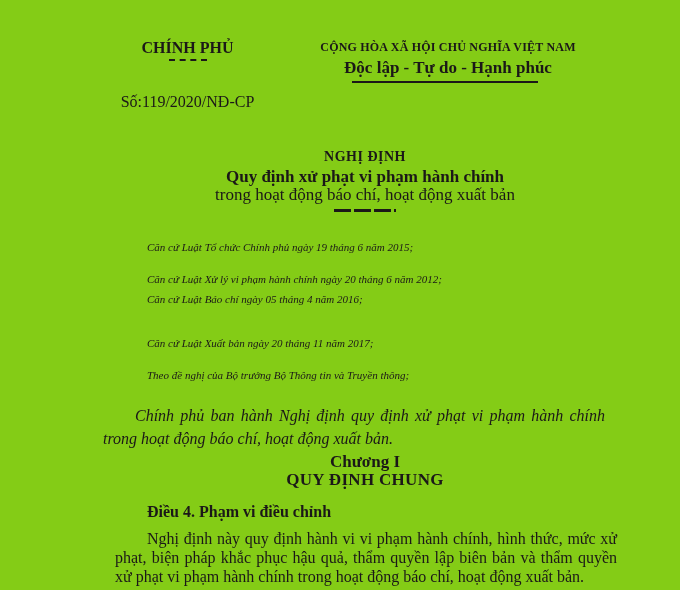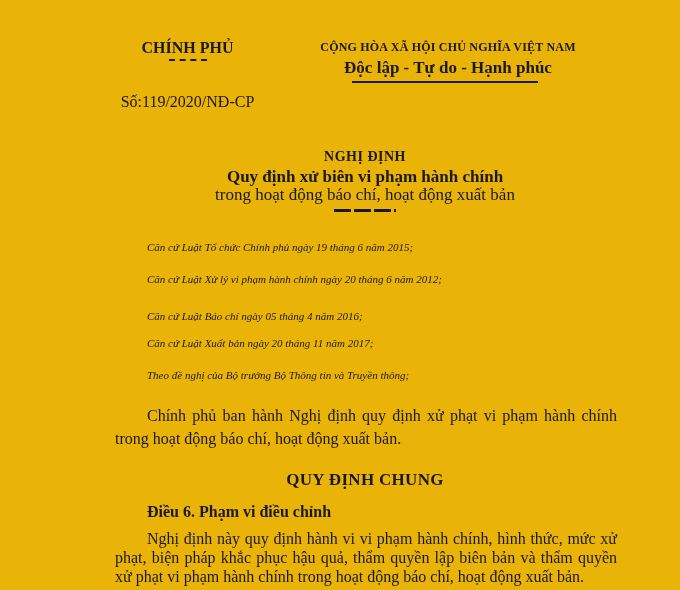--- a/index.html
+++ b/index.html
@@ -1,19 +1,19 @@
 <!DOCTYPE html>
 <html><head>
 <meta charset="utf-8">
 <style>
   html,body{margin:0;padding:0;}
   .page{
     position:relative;
     width:680px;height:590px;
-    background:#eab308;
+    background:#84cc16;
     font-family:"Liberation Serif", serif;
     color:#1b1818;
     overflow:hidden;
   }
   .abs{position:absolute;}
   .center{text-align:center;}
   
   .org{left:95px;top:38px;width:185px;font-size:16px;font-weight:bold;line-height:19px;}
   .dash-rule{left:169px;top:59px;width:38px;height:0;border-top:2.5px dashed #1b1818;}
   .doc-number{left:95px;top:92px;width:185px;font-size:16px;line-height:19px;}
@@ -25,24 +25,24 @@
   
   .doc-type{left:115px;top:147px;width:500px;font-size:14px;font-weight:bold;line-height:20px;letter-spacing:.5px;}
   .subtitle1{left:115px;top:167px;width:500px;font-size:17px;font-weight:bold;line-height:19px;}
   .subtitle2{left:115px;top:185px;width:500px;font-size:17px;font-weight:normal;line-height:19px;}
   .title-rule{
     left:334px;top:209px;width:62px;height:2.5px;
     background:repeating-linear-gradient(90deg,#1b1818 0 17px,rgba(0,0,0,0) 17px 20px);
   }
   
   .citation{left:147px;width:480px;font-size:11px;font-style:italic;line-height:19px;}
-  .c1{top:238px;} .c2{top:270px;} .c3{top:307px;} .c4{top:334px;} .c5{top:366px;}
+  .c1{top:238px;} .c2{top:270px;} .c3{top:290px;} .c4{top:334px;} .c5{top:366px;}
   .enactment{
-    left:115px;top:404px;width:502px;margin:0;
-    font-size:16px;line-height:23px;
+    left:103px;top:404px;width:502px;margin:0;
+    font-size:16px;font-style:italic;line-height:23px;
     text-align:justify;text-indent:32px;
   }
   
   .chapter-no{left:115px;top:452px;width:500px;font-size:17px;font-weight:bold;line-height:19px;}
   .chapter-title{left:115px;top:470px;width:500px;font-size:17px;font-weight:bold;line-height:20px;letter-spacing:.3px;}
   
   .article-heading{left:147px;top:502px;width:470px;font-size:16px;font-weight:bold;line-height:20px;}
   .article-body{
     left:115px;top:529px;width:502px;margin:0;
     font-size:16px;line-height:19.2px;
@@ -56,30 +56,31 @@
 
   <div class="abs center org">CHÍNH PHỦ</div>
   <div class="abs dash-rule"></div>
   <div class="abs center doc-number">Số:119/2020/NĐ-CP</div>
 
   <div class="abs center country">CỘNG HÒA XÃ HỘI CHỦ NGHĨA VIỆT NAM</div>
   <div class="abs center motto">Độc lập - Tự do - Hạnh phúc</div>
   <div class="abs motto-rule"></div>
 
   <div class="abs center doc-type">NGHỊ ĐỊNH</div>
-  <div class="abs center subtitle1">Quy định xử biên vi phạm hành chính</div>
+  <div class="abs center subtitle1">Quy định xử phạt vi phạm hành chính</div>
   <div class="abs center subtitle2">trong hoạt động báo chí, hoạt động xuất bản</div>
   <div class="abs title-rule"></div>
 
   <div class="abs citation c1">Căn cứ Luật Tổ chức Chính phủ ngày 19 tháng 6 năm 2015;</div>
   <div class="abs citation c2">Căn cứ Luật Xử lý vi phạm hành chính ngày 20 tháng 6 năm 2012;</div>
   <div class="abs citation c3">Căn cứ Luật Báo chí ngày 05 tháng 4 năm 2016;</div>
   <div class="abs citation c4">Căn cứ Luật Xuất bản ngày 20 tháng 11 năm 2017;</div>
   <div class="abs citation c5">Theo đề nghị của Bộ trưởng Bộ Thông tin và Truyền thông;</div>
 
   <p class="abs enactment">Chính phủ ban hành Nghị định quy định xử phạt vi phạm hành chính trong hoạt động báo chí, hoạt động xuất bản.</p>
 
+  <div class="abs center chapter-no">Chương I</div>
   <div class="abs center chapter-title">QUY ĐỊNH CHUNG</div>
 
-  <div class="abs article-heading">Điều 6. Phạm vi điều chỉnh</div>
+  <div class="abs article-heading">Điều 4. Phạm vi điều chỉnh</div>
   <p class="abs article-body">Nghị định này quy định hành vi vi phạm hành chính, hình thức, mức xử phạt, biện pháp khắc phục hậu quả, thẩm quyền lập biên bản và thẩm quyền xử phạt vi phạm hành chính trong hoạt động báo chí, hoạt động xuất bản.</p>
 
 </div>
 
 </body></html>

